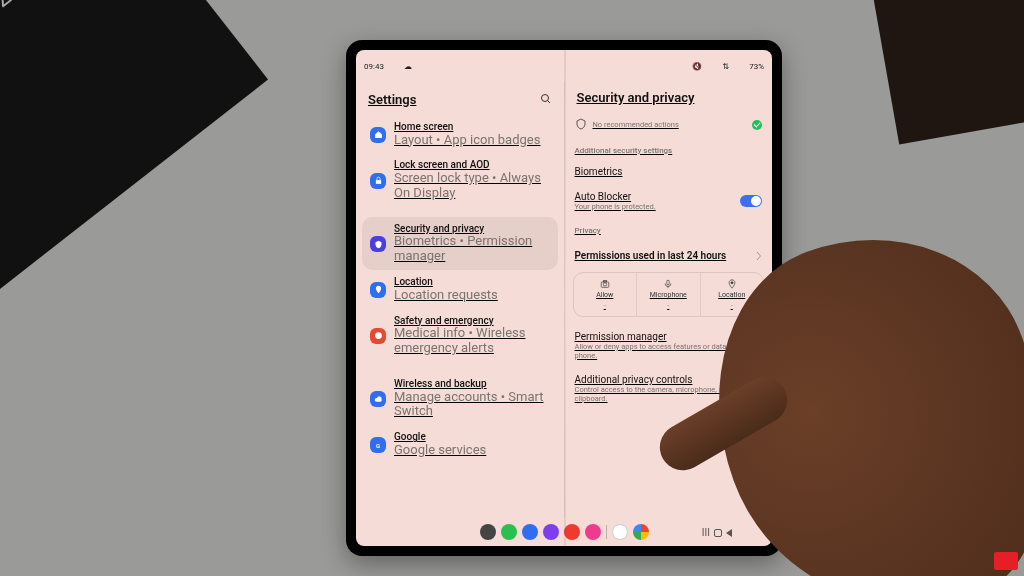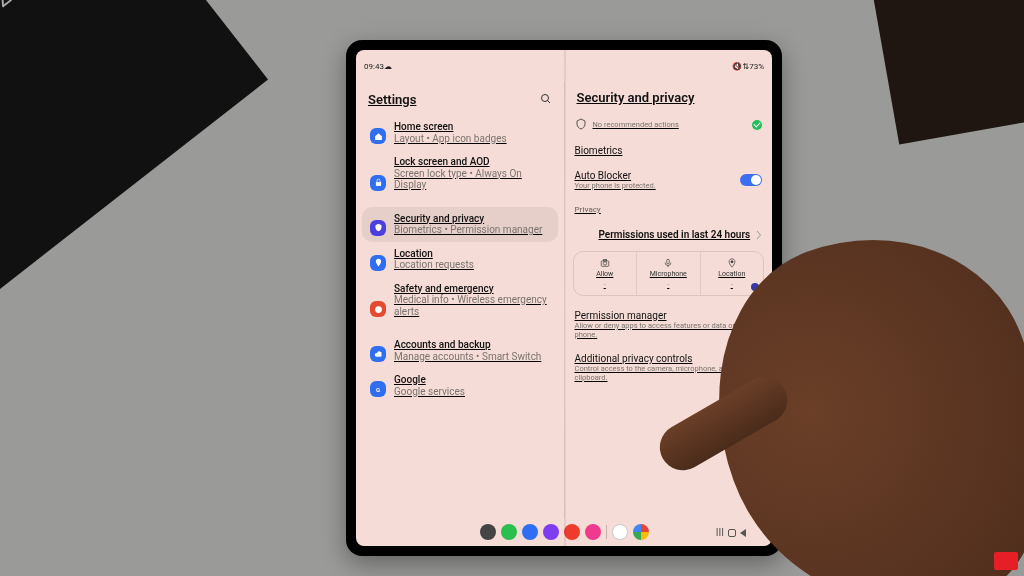--- a/index.html
+++ b/index.html
@@ -80,53 +80,53 @@
     background: linear-gradient(rgba(0,0,0,.08),rgba(0,0,0,.04),rgba(0,0,0,.08));
     pointer-events:none;
   }
 
   .status-bar {
     height: 14px;
     font-size: 8px;
     color: #222;
     display: flex; align-items: center;
     padding: 16px 8px;
-    gap: 0;
+    gap: 20px;
   }
   .status-bar .spacer{ flex:1; }
 
   .content { flex: 1; display: flex; }
   .col { flex: 1; display:flex; flex-direction:column; overflow:hidden;text-decoration:underline; }
   .col-left { border-right: 1px solid rgba(0,0,0,.06); }
 
   .col-header {
     display:flex; align-items:center;
     padding: 8px 12px 6px 12px;
   }
   .col-header h1 { font-size: 13px; font-weight: 600; color: #111; }
   .col-header .spacer { flex:1; }
   .search-icon svg{ width:12px;height:12px;stroke:#333;fill:none;stroke-width:2;}
 
   .list { padding: 0 6px 4px 6px; overflow:auto; display:flex; flex-direction:column; gap:0px;}
   .item {
-    display:flex; gap:8px; align-items:flex-end;
+    display:flex; gap:8px; align-items:center;
     padding: 6px 8px;
     border-radius: 10px;
   }
   .item.sel { background: rgba(0,0,0,.06); }
   .icon-chip {
     width: 16px; height:16px; border-radius:6px;
     display:flex;align-items:center;justify-content:center;
     flex-shrink:0;
     margin-top:1px;
   }
   .icon-chip svg{ width:9px;height:9px;fill:#fff; }
   .item-text{ display:flex;flex-direction:column; line-height:1.15; }
   .item-title{ font-size:10px; color:#111; font-weight:500;}
-  .item-sub{ font-size:10px; color:#7a736f; }
+  .item-sub{ font-size:13px; color:#7a736f; }
   .group-gap{ height:10px; }
 
   
   .r-card{
     display:flex; align-items:center; gap:6px;
     padding:4px 10px;
   }
   .r-card .sub{ font-size:7.5px;color:#7a736f;}
   .checkbadge{
     width:10px;height:10px;background:#21c05a;border-radius:50%;
@@ -171,21 +171,21 @@
 
   
   .dock{
     height:28px;
     display:flex;align-items:center;justify-content:center;gap:5px;
     padding: 0 8px;
   }
   .dock .dicon{ width:16px;height:16px;border-radius:50%; }
   .nav{
     position:absolute;
-    right: 26px; bottom: 8px;
+    right: 40px; bottom: 8px;
     display:flex; align-items:center; gap:4px;
     font-size:10px; color:#555;
     z-index:12;
   }
   .nav span{display:inline-block;}
   .nav .tri{width:0;height:0;border-top:4px solid transparent;border-bottom:4px solid transparent;border-right:6px solid #555;}
   .logo-br{position:absolute;right:6px;bottom:6px;width:24px;height:18px;background:#e61e25;border-radius:2px;z-index:40;}
 </style>
 </head>
 <body>
@@ -287,21 +287,21 @@
 
           <div class="group-gap"></div>
 
           <div class="item">
             <span class="icon-chip" style="background:#2f6ef0">
               <svg viewBox="0 0 24 24">
                   <path d="M7 18a5 5 0 1 1 1-9.9A6 6 0 0 1 20 12a4 4 0 0 1-3 6Z"></path>
                 </svg>
             </span>
             <div class="item-text">
-              <span class="item-title">Accounts and backup</span>
+              <span class="item-title">Wireless and backup</span>
               <span class="item-sub">Manage accounts  •  Smart Switch</span>
             </div>
           </div>
 
           <div class="item">
             <span class="icon-chip" style="background:#2f6ef0">
               <svg viewBox="0 0 24 24">
                   <text x="5" y="18" font-size="16" fill="#fff" font-weight="700">G</text>
                 </svg>
             </span>
@@ -326,20 +326,21 @@
               <svg width="12" height="12" viewBox="0 0 24 24" fill="none" stroke="#555" stroke-width="2">
                   <path d="M12 2 L20 6 V12 C20 17 16 21 12 22 C8 21 4 17 4 12 V6 Z"></path>
                 </svg>
             </span>
             <div style="flex:1">
               <div class="sub">No recommended actions</div>
             </div>
             <span class="checkbadge"></span>
           </div>
 
+          <div class="section-label">Additional security settings</div>
 
           <div class="r-item">
             <div class="r-title">Biometrics</div>
           </div>
 
           <div class="r-item">
             <div class="r-item-row">
               <div>
                 <div class="r-title">Auto Blocker</div>
                 <div class="r-sub">Your phone is protected.</div>
@@ -347,21 +348,21 @@
               <span class="spacer"></span>
               <span class="toggle"></span>
             </div>
           </div>
 
 
           <div class="section-label">Privacy</div>
 
           <div class="r-item">
             <div class="r-item-row">
-              <div class="r-title" style="font-weight:600;margin-left:24px;">Permissions used in last 24 hours</div>
+              <div class="r-title" style="font-weight:600;">Permissions used in last 24 hours</div>
               <span class="spacer"></span>
               <span class="chev"><svg viewBox="0 0 12 20">
                     <polyline points="2,2 9,10 2,18"></polyline>
                   </svg></span>
             </div>
           </div>
 
           <div class="perm-box">
             <div class="perm-cell">
               <svg viewBox="0 0 24 24">

